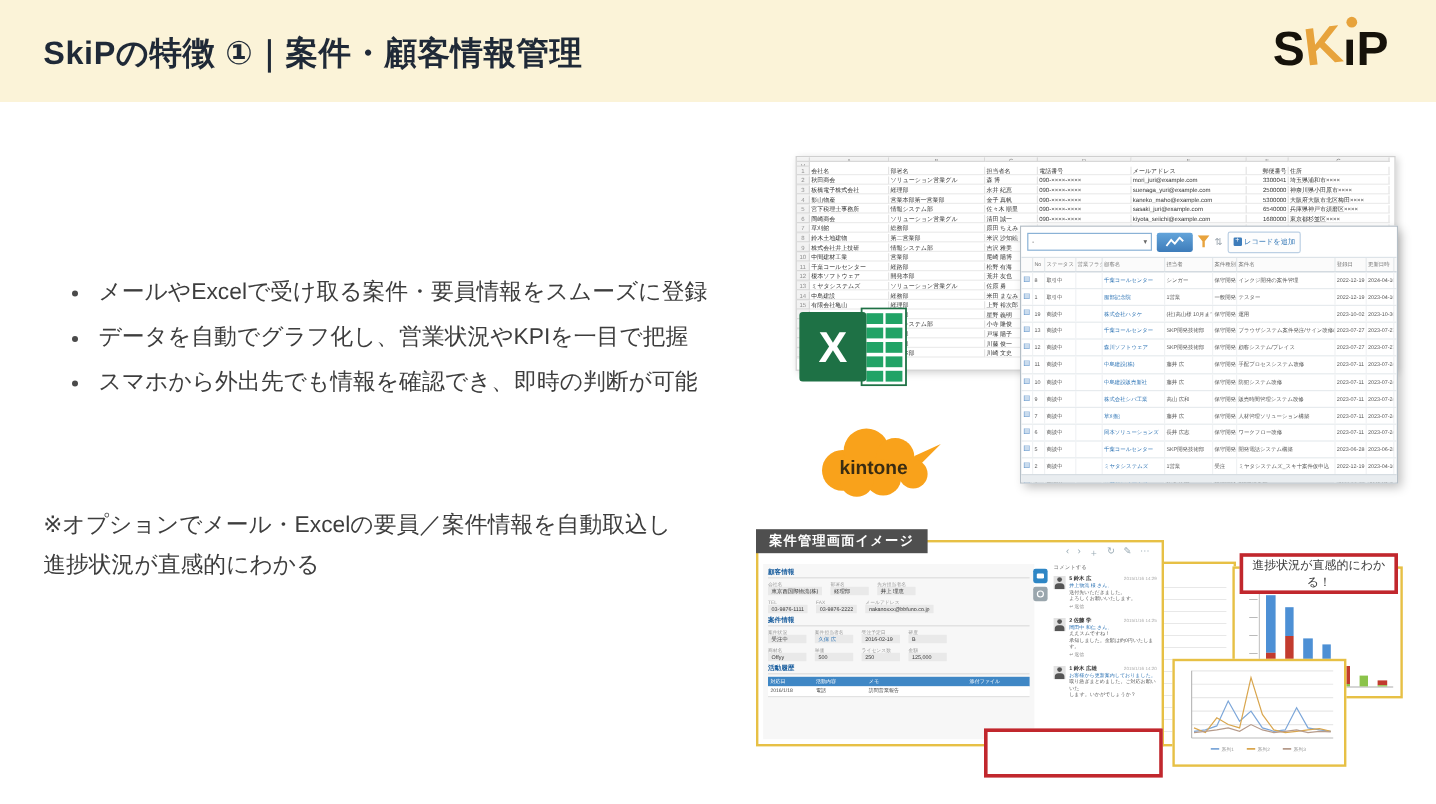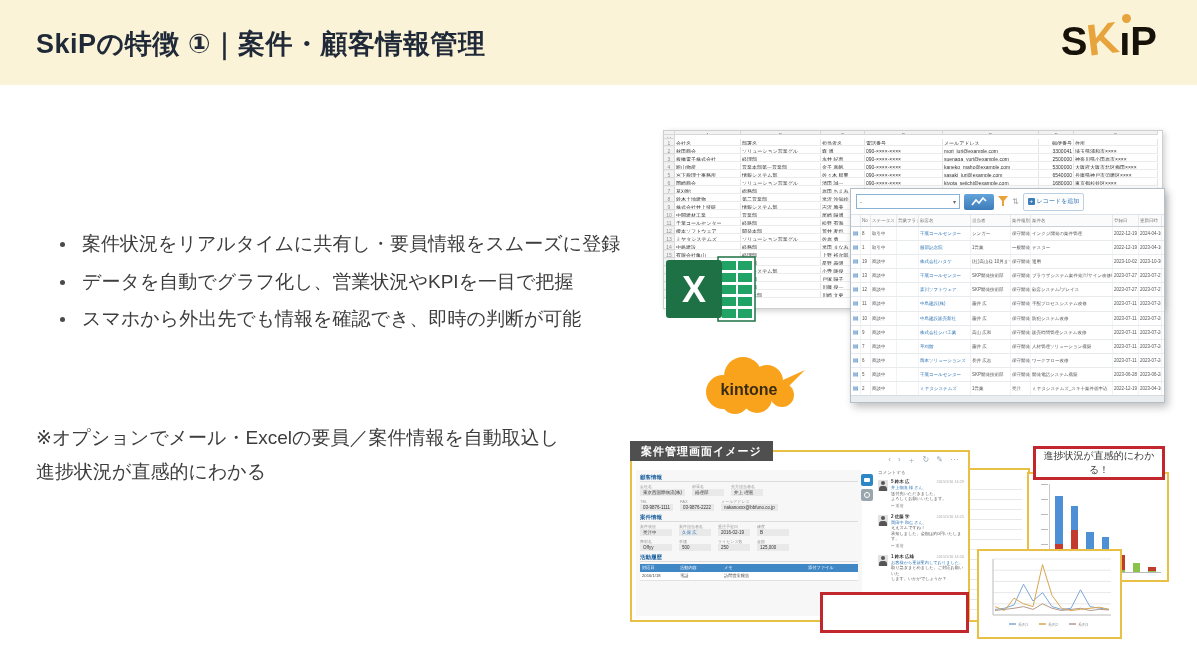--- a/index.html
+++ b/index.html
@@ -24,21 +24,21 @@
          border:1px solid #cfcfcf;box-shadow:2px 2px 6px rgba(0,0,0,.18);z-index:1;overflow:hidden;}
   .x-row{display:grid;grid-template-columns:11px 66px 80px 44px 78px 96px 35px 84px;height:8px;}
   .x-cell{font-size:5px;line-height:8px;color:#333;border-right:1px solid #e4e4e4;border-bottom:1px solid #ececec;
           overflow:hidden;white-space:nowrap;padding-left:1px;}
   .x-head{background:#f2f2f2;color:#808080;text-align:center;border-color:#d8d8d8;padding-left:0;}
   .x-num{background:#f2f2f2;color:#909090;text-align:center;border-color:#d8d8d8;padding-left:0;}
   .x-r{text-align:right;padding-right:1px;}
   
   .xlicon{position:absolute;left:666px;top:256px;z-index:4;}
   
-  .cloud{position:absolute;left:693px;top:354px;z-index:4;}
+  .cloud{position:absolute;left:672px;top:354px;z-index:4;}
   
   .klist{position:absolute;left:850px;top:188px;width:313px;height:213px;background:#fff;
          border:1px solid #b5bfc7;box-shadow:3px 4px 8px rgba(0,0,0,.25);z-index:2;overflow:hidden;}
   .k-toolbar{height:25px;border-bottom:1px solid #dde3e8;display:flex;align-items:center;gap:4px;padding:0 5px;background:#fff;}
   .k-search{width:104px;height:15px;border:1px solid #8ab2d6;background:#fff;font-size:6px;color:#666;
             display:flex;align-items:center;justify-content:space-between;padding:0 3px;box-sizing:border-box;}
   .k-graphbtn{width:30px;height:16px;background:linear-gradient(#63a4da,#3d7cba);border-radius:2px;
               display:flex;align-items:center;justify-content:center;}
   .k-iconbtn{font-size:8px;color:#9aa4ad;line-height:16px;}
   .k-add{height:16px;border:1px solid #bcd0e4;background:#fdfdfd;border-radius:2px;color:#2e74b5;font-size:6px;
@@ -89,37 +89,37 @@
   .peek .lines{position:absolute;left:6px;right:6px;top:10px;bottom:10px;
         background:repeating-linear-gradient(#fff 0 9px,#e8e8e8 9px 10px);}
   .barpanel{position:absolute;left:1027px;top:472px;width:138px;height:106px;border:2px solid #E7C045;background:#fff;z-index:2;}
   .barchart{position:absolute;left:20px;right:6px;top:10px;bottom:7px;border-left:1px solid #c9c9c9;border-bottom:1px solid #b9b9b9;
             display:flex;align-items:flex-end;gap:8px;padding:0 5px;}
   .yticks{position:absolute;left:12px;top:10px;bottom:8px;width:7px;
           background:repeating-linear-gradient(to bottom,#bbb 0 1px,transparent 1px 15px);}
   .bar{width:9px;display:flex;flex-direction:column-reverse;}
   .linepanel{position:absolute;left:977px;top:549px;width:141px;height:86px;border:2px solid #E7C045;background:#fff;z-index:3;}
   .callout{position:absolute;background:#fff;border:3px solid #c1272d;color:#3a3a3a;z-index:5;
-           display:flex;align-items:center;justify-content:center;text-align:center;box-sizing:border-box;}
+           display:flex;align-items:center;justify-content:center;text-align:center;box-sizing:border-box;margin-top:15px;}
   .callout.progress{left:1033px;top:446px;width:132px;height:34px;font-size:10px;}
   .callout.share{left:820px;top:592px;width:149px;height:41px;font-size:10px;line-height:15px;flex-direction:column;}
 </style>
 </head>
 <body>
 
 <div class="slide">
 
   <div class="header"></div>
   <div class="title">SkiPの特徴 ①｜案件・顧客情報管理</div>
   <div class="logo">
     <span>S</span><span class="k">K</span><span class="iwrap"><span class="idot"></span><span>ı</span></span><span>P</span>
   </div>
 
   <ul class="bullets">
-      <li>案件状況をリアルタイムに共有し・要員情報をスムーズに登録</li>
+      <li>メールやExcelで受け取る案件・要員情報をスムーズに登録</li>
       <li>データを自動でグラフ化し、営業状況やKPIを一目で把握</li>
       <li>スマホから外出先でも情報を確認でき、即時の判断が可能</li>
     </ul>
   <div class="note">
     <div>※オプションでメール・Excelの要員／案件情報を自動取込し</div>
     <div>進捗状況が直感的にわかる</div>
   </div>
 
   <div class="excel">
     <div id="excel-grid">

